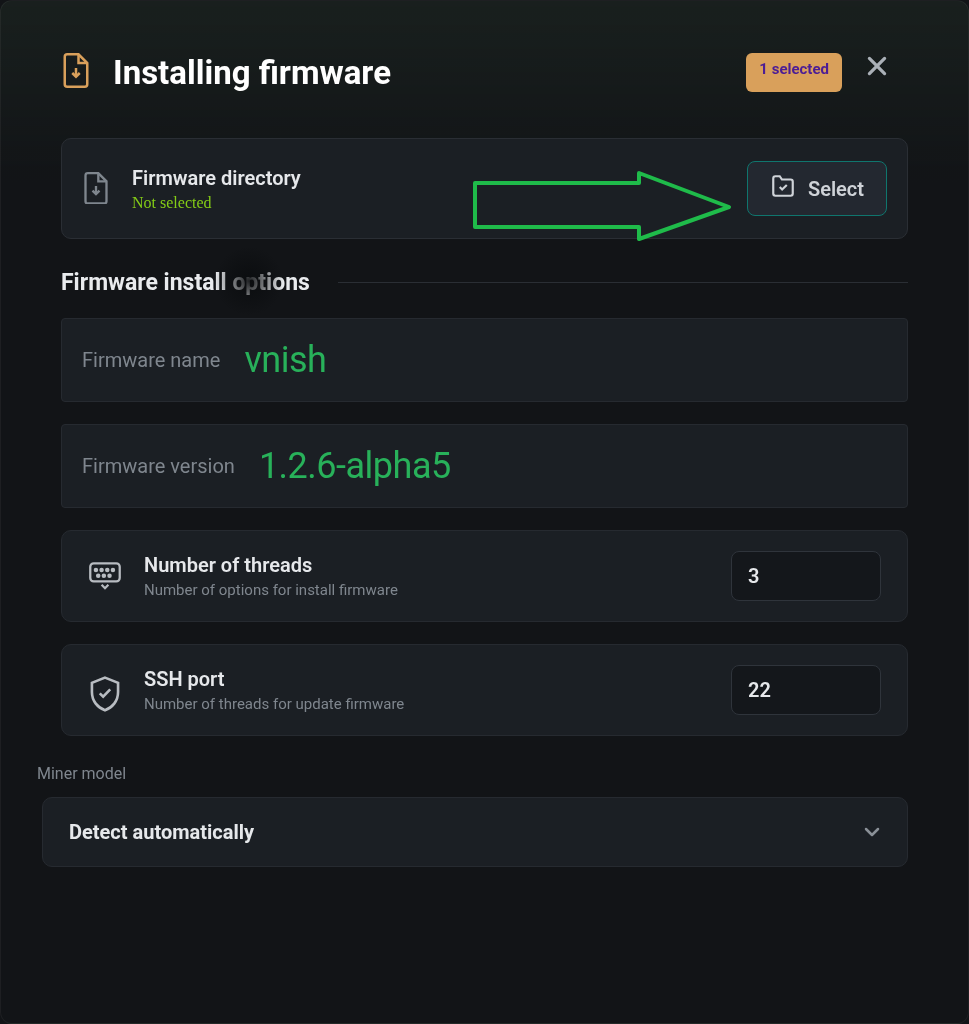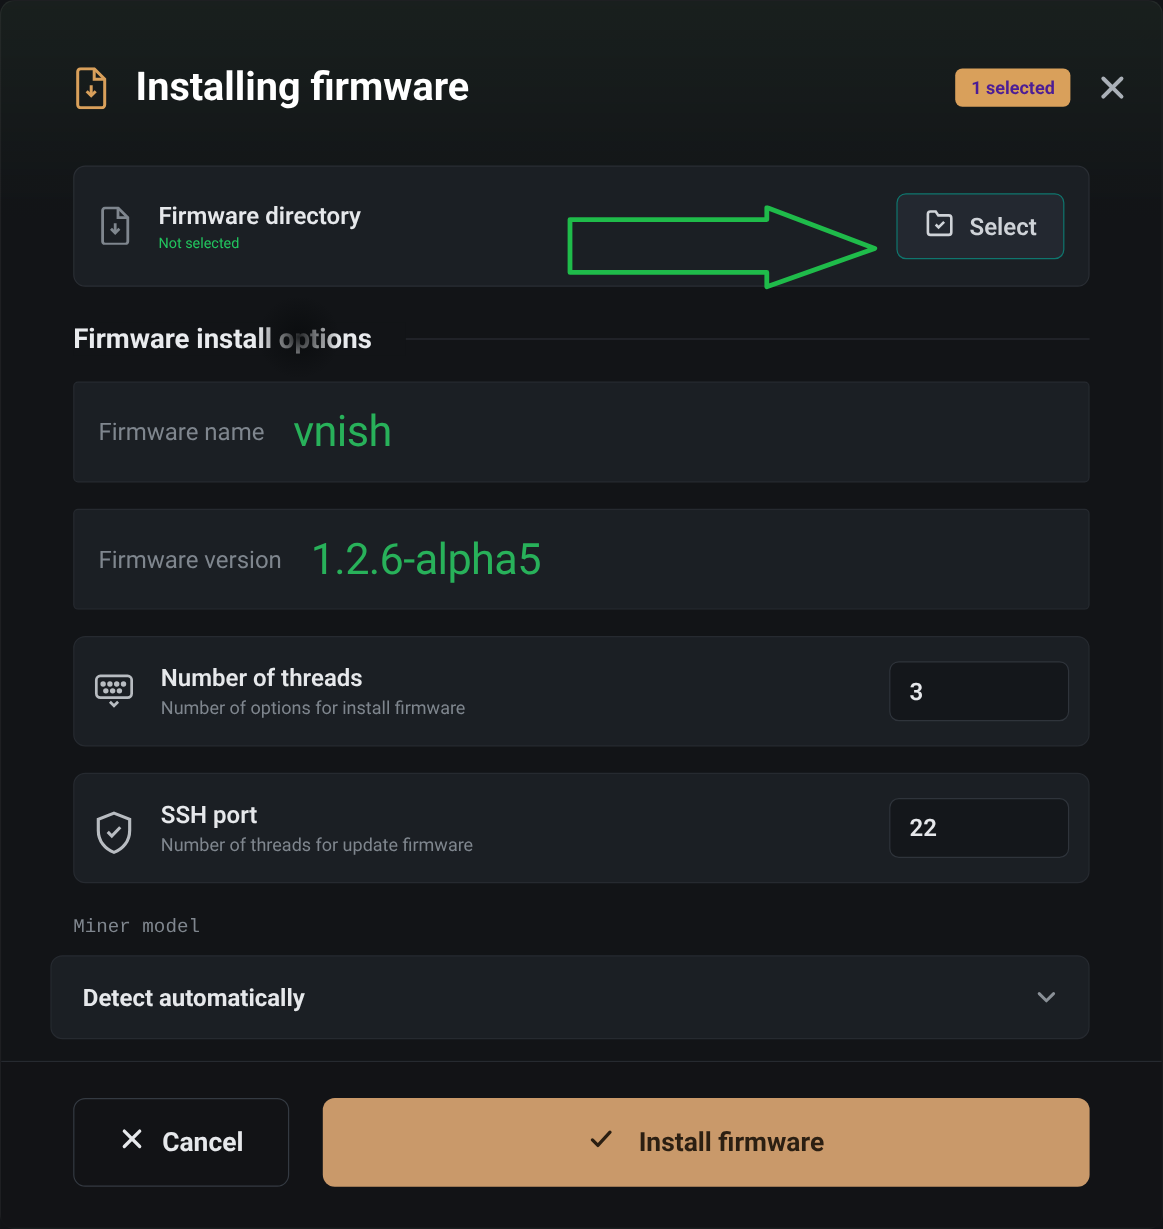--- a/index.html
+++ b/index.html
@@ -15,22 +15,21 @@
     width: 100%;
     height: 100%;
     background: linear-gradient(180deg, rgba(30,40,35,0.6) 0%, rgba(18,20,23,1) 18%);
     border: 1px solid rgba(255,255,255,0.05);
     border-radius: 12px;
     padding: 0;
   }
   
   .header {
     display: flex;
-    align-items: center;
-    padding: 52px 28px 34px 60px;
+    padding: 52px 78px 34px 60px;
   }
   .header-icon {
     width: 30px; height: 34px;
     color: #d9a05b;
     margin-right: 22px;
     flex-shrink: 0;
   }
   .header-title {
     font-size: 33px;
     font-weight: 700;
@@ -69,23 +68,24 @@
     margin-right: 22px;
     flex-shrink: 0;
   }
   .dir-text { flex: 1 1 auto; }
   .dir-label {
     font-size: 20px;
     font-weight: 600;
     color: #e6e8eb;
   }
   .dir-sub {
-    font-size: 12px;
-    color: #22c55e;
+    font-size: 16px;
+    color: #84cc16;
     margin-top: 4px;
+    font-family: Liberation Serif, serif;
   }
   .select-btn {
     display: flex;
     align-items: center;
     gap: 12px;
     background: #232830;
     border: 1px solid #0f766e;
     border-radius: 8px;
     padding: 12px 22px;
     font-size: 20px;
@@ -153,21 +153,21 @@
     color: #28b15a;
     letter-spacing: -0.5px;
   }
 
   
   .num-row {
     margin: 22px 60px 0 60px;
     background: #1b1f24;
     border: 1px solid #262a30;
     border-radius: 10px;
-    padding: 20px 16px;
+    padding: 20px 26px;
     display: flex;
     align-items: center;
   }
   .num-icon {
     width: 34px; height: 30px;
     color: #b8bcc1;
     margin-right: 22px;
     flex-shrink: 0;
   }
   .num-text { flex: 1 1 auto; }
@@ -187,24 +187,23 @@
     border-radius: 8px;
     color: #e6e8eb;
     font-size: 20px;
     font-weight: 600;
     padding: 12px 16px;
     width: 150px;
   }
 
   
   .miner-label {
-    margin: 28px 60px 0 60px;
+    margin: 28px 60px 0 36px;
     font-size: 16px;
     color: #7f868e;
-    font-family: Liberation Mono, monospace;
   }
   .miner-select {
     margin: 14px 60px 0 41px;
     background: #1b1f24;
     border: 1px solid #262a30;
     border-radius: 10px;
     padding: 22px 26px;
     display: flex;
     align-items: center;
     justify-content: space-between;
@@ -372,33 +371,14 @@
   <div class="miner-label">Miner model</div>
   <div class="miner-select">
     <div class="miner-value">Detect automatically</div>
     <span class="chevron-down">
       <svg viewBox="0 0 18 18" fill="none" stroke="currentColor" stroke-width="2.5" stroke-linecap="round" stroke-linejoin="round">
         <polyline points="3 6 9 12 15 6"></polyline>
       </svg>
     </span>
   </div>
 
-  <div class="footer">
-    <button class="cancel-btn">
-      <span>
-        <svg viewBox="0 0 24 24" fill="none" stroke="currentColor" stroke-width="3" stroke-linecap="round">
-          <line x1="5" y1="5" x2="19" y2="19"></line>
-            <line x1="19" y1="5" x2="5" y2="19"></line>
-        </svg>
-      </span>
-      <span>Cancel</span>
-    </button>
-    <button class="install-btn">
-      <span>
-        <svg viewBox="0 0 24 24" fill="none" stroke="currentColor" stroke-width="3" stroke-linecap="round" stroke-linejoin="round">
-          <polyline points="4 13 9 18 20 6"></polyline>
-        </svg>
-      </span>
-      <span>Install firmware</span>
-    </button>
-  </div>
 
 </div>
 
 </body></html>

